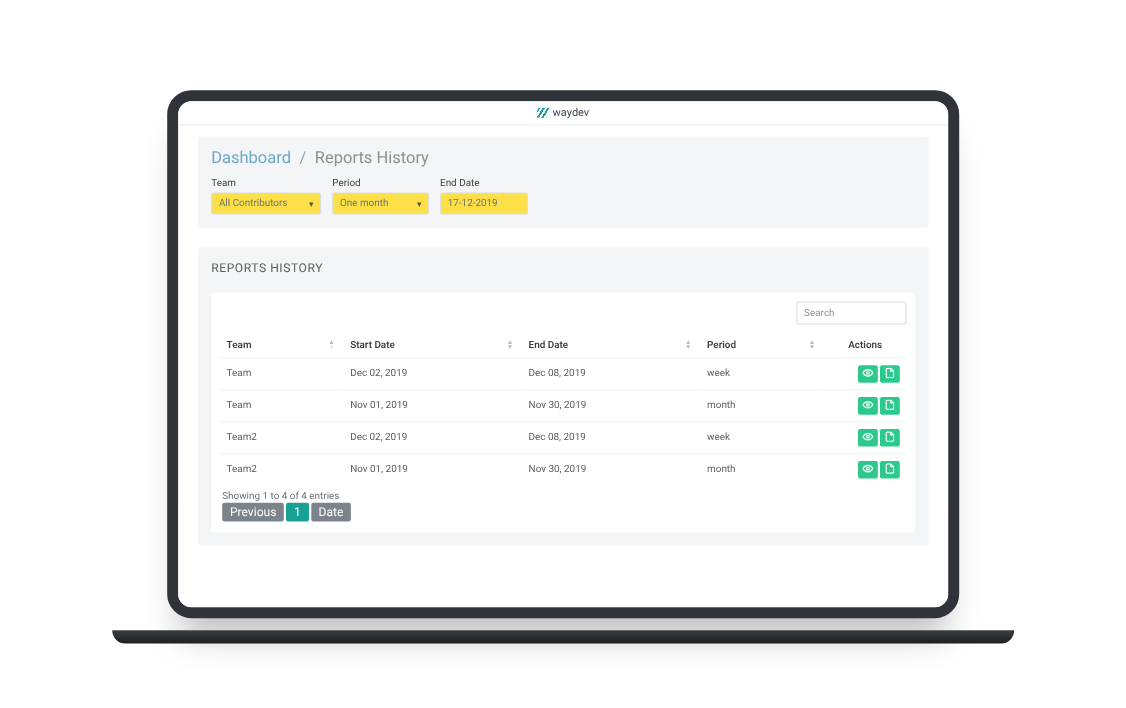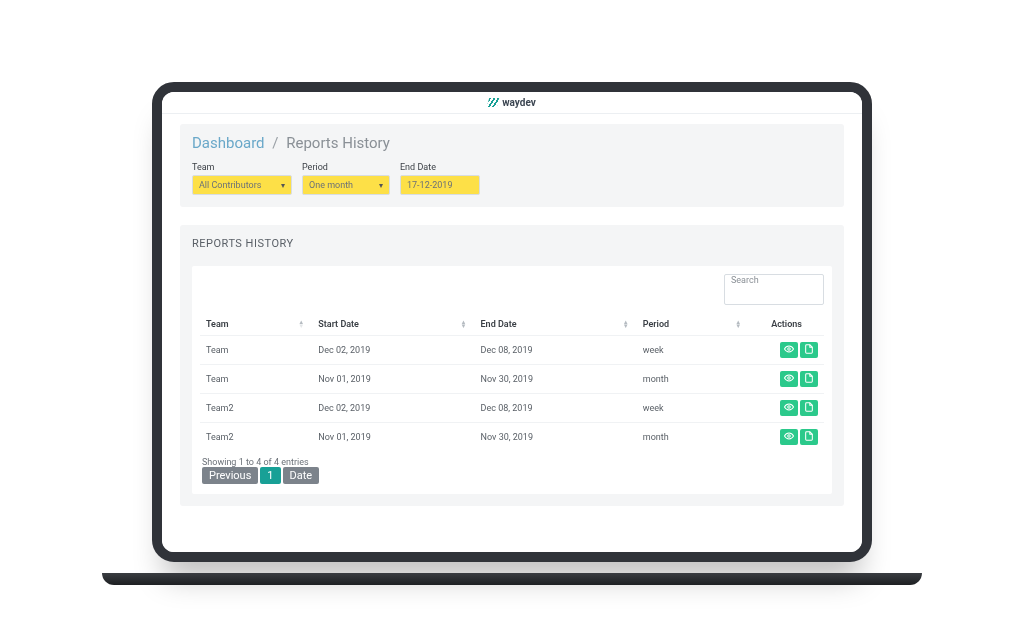--- a/index.html
+++ b/index.html
@@ -22,21 +22,21 @@
     width: 820px;
     height: 12px;
     background: linear-gradient(#3a3d42,#1d1f22);
     border-bottom-left-radius: 12px;
     border-bottom-right-radius: 12px;
     z-index: 2;
   }
   .laptop-outer { position: relative; }
   .screen { width: 100%; height: 100%; background:#fff; font-size:9px; color:#3a3f45; }
   .topbar { height:22px; display:flex; justify-content:center; align-items:center; border-bottom:1px solid #eceff2; }
-  .brand { display:flex; align-items:center; gap:4px; font-weight:700; color:#3b4551; font-size:10px;justify-content:space-between; }
+  .brand { display:flex; align-items:center; gap:4px; font-weight:400; color:#3b4551; font-size:10px;justify-content:space-between; }
   .brand-logo { width:10px; height:9px; background: repeating-linear-gradient(110deg,#18a096 0 2px,transparent 2px 4px); transform: skewX(-15deg); }
   .content { padding: 10px 18px 0 18px; }
   .card { background:#f4f5f6; border-radius:3px; }
   .filters-card { padding:10px 12px 12px 12px; margin-bottom:18px; }
   .breadcrumb { font-size:15px; margin-bottom:10px; }
   .breadcrumb a { color:#6aa8c9; text-decoration:none; }
   .breadcrumb .sep { color:#9aa0a6; margin:0 4px; }
   .breadcrumb .current { color:#8a9096; }
   .filters-row { display:flex; gap:10px; }
   .filter-group { display:flex; flex-direction:column; gap:3px; }
@@ -47,21 +47,21 @@
     display:flex; align-items:center; justify-content:space-between;
   }
   .select { width:100px; }
   .select.w2 { width:88px; }
   .dateinput { width:80px; }
   .caret { font-size:8px; color:#555; margin-left:6px; }
   .history-card { padding:12px; }
   .section-title { font-size:11px; letter-spacing:0.5px; color:#5a6067; margin-bottom:16px; font-weight:400; }
   .history-inner { background:#fff; border-radius:2px; padding:8px 8px 0 8px; }
   .search-row { display:flex; justify-content:flex-end; margin-bottom:8px; }
-  .search-input { border:1px solid #d8dde2; height:31px; width:100px; font-size:9px; color:#8a9096; padding:0 6px; border-radius:2px; display:flex; }
+  .search-input { border:1px solid #d8dde2; height:21px; width:100px; font-size:9px; color:#8a9096; padding:0 6px; border-radius:2px; display:flex; align-items:center; }
   table { width:100%; border-collapse:collapse; font-size:9px; }
   th { text-align:left; font-weight:600; color:#3a3f45; padding:6px 6px; position:relative; }
   th.actions { text-align:center; }
   .sort-icon { display:inline-flex; flex-direction:column; line-height:4px; font-size:6px; color:#b5bbc1; vertical-align:middle; margin-left:2px; }
   .sort-icon.align-right { position:absolute; right:8px; top:50%; transform:translateY(-50%); }
   td { padding:6px 6px; border-top:1px solid #f0f2f4; color:#5a6067; }
   td.actions { text-align:right; white-space:nowrap; }
   .action-btn {
     display:inline-flex; align-items:center; justify-content:center;
     width:18px; height:16px; background:#2bc98b; border-radius:2px;

